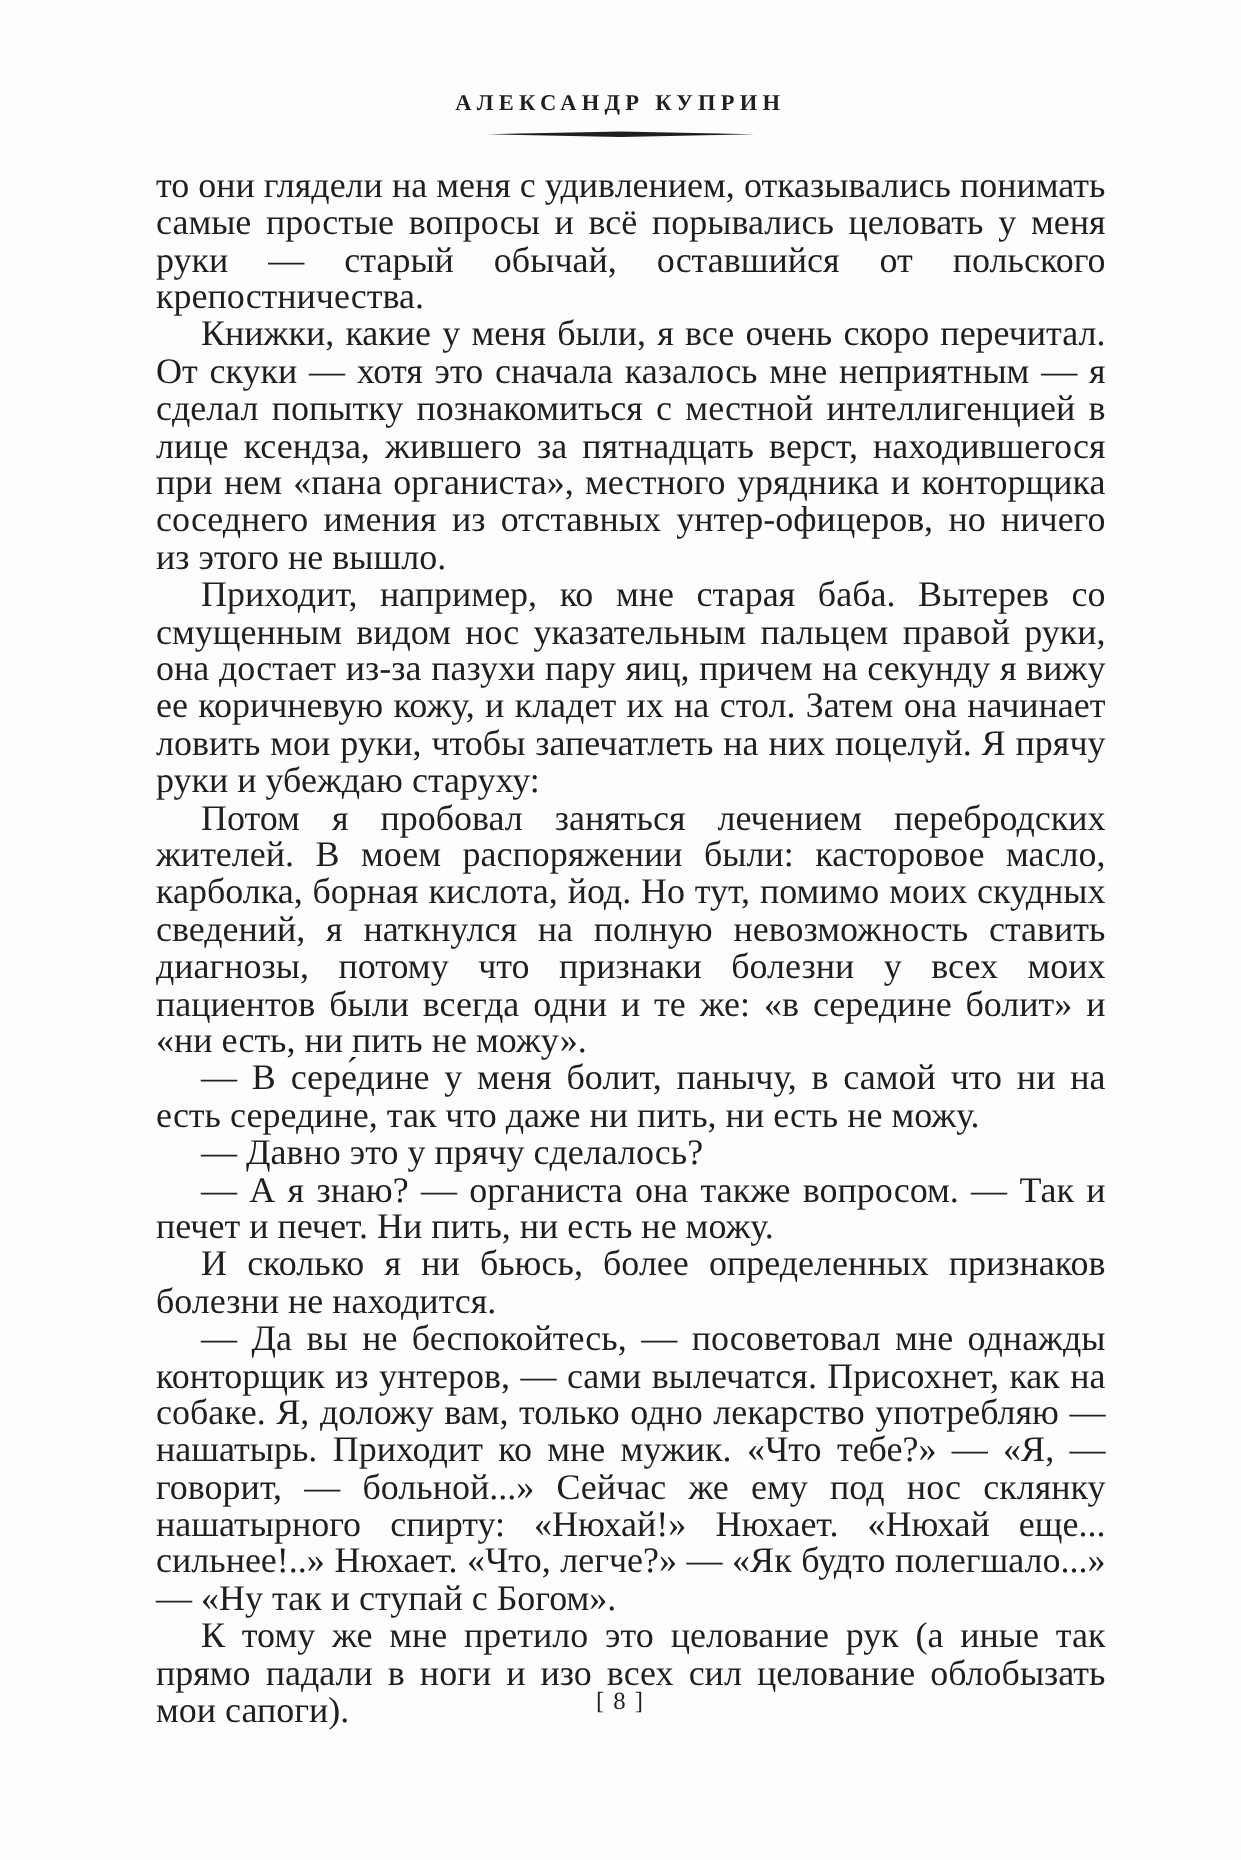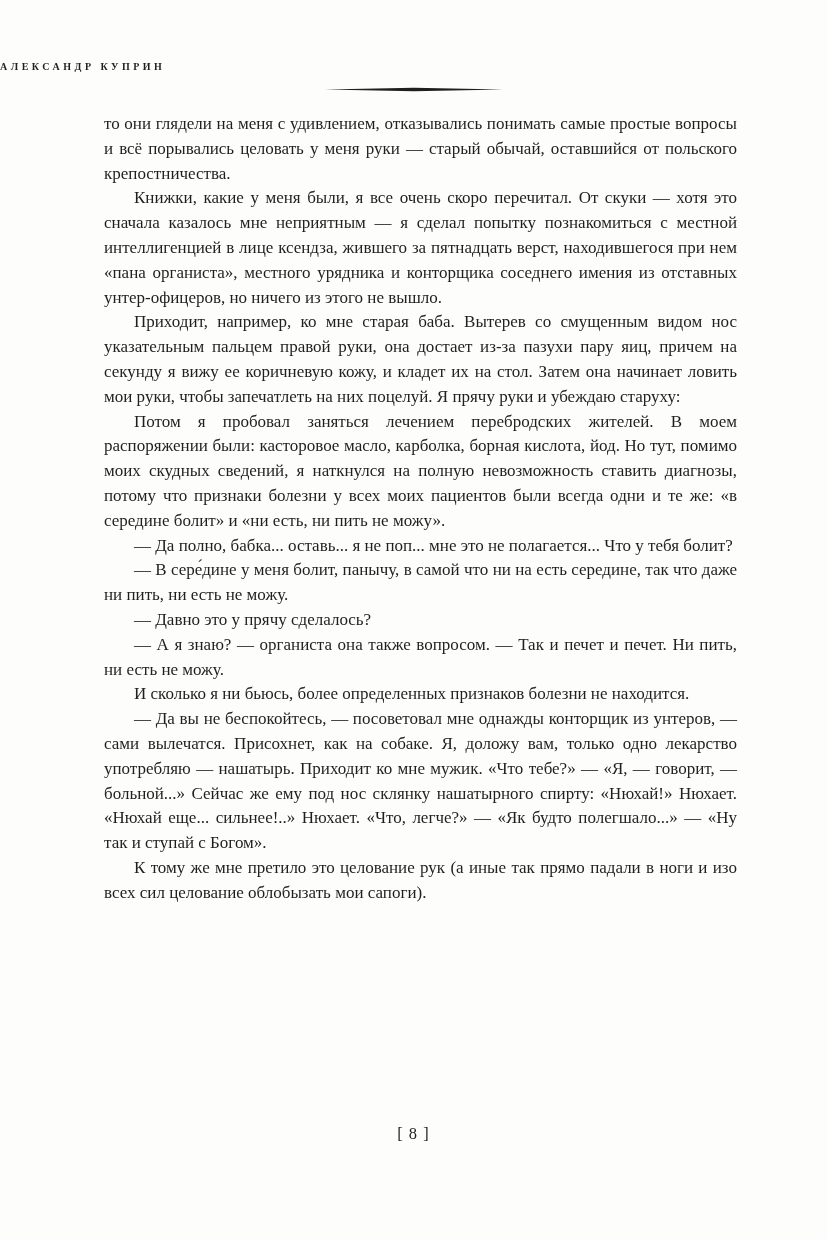--- a/index.html
+++ b/index.html
@@ -13,38 +13,39 @@
     background:var(--paper);
     margin:0 auto;
     position:relative;
     font-family:"Liberation Serif","DejaVu Serif",serif;
     color:var(--ink);
     overflow:hidden;
   }
   .running-head{
     position:absolute;
     top:61px;left:0;right:0;
-    font-size:10px;
+    text-align:center;
+    font-size:15px;
     font-weight:bold;
     letter-spacing:3.5px;
     color:var(--ink);
   }
   .header-rule{
     position:absolute;
     top:87px;left:50%;
     transform:translateX(-50%);
     line-height:0;
     color:var(--ink);
   }
   .body-text{
     position:absolute;
     top:112px;
     left:104px;
     width:633px;
-    font-size:17px;
+    font-size:24px;
     line-height:24.8px;
     text-align:justify;
     color:var(--ink);
   }
   .body-text p{
     margin:0;
     padding:0;
     text-indent:30px;
   }
   .body-text p.no-indent{
@@ -70,21 +71,20 @@
     <svg width="178" height="5" viewBox="0 0 178 5" aria-hidden="true">
       <polygon points="0,2.5 89,0.7 178,2.5 89,4.3" fill="currentColor"></polygon>
     </svg>
   </div>
 
   <div class="body-text" id="body-text">
       <p class="no-indent">то они глядели на меня с удивлением, отказывались понимать самые простые вопросы и всё порывались целовать у меня руки — старый обычай, оставшийся от польского крепостничества.</p>
       <p>Книжки, какие у меня были, я все очень скоро перечитал. От скуки — хотя это сначала казалось мне неприятным — я сделал попытку познакомиться с местной интеллигенцией в лице ксендза, жившего за пятнадцать верст, находившегося при нем «пана органиста», местного урядника и конторщика соседнего имения из отставных унтер-офицеров, но ничего из этого не вышло.</p>
       <p>Приходит, например, ко мне старая баба. Вытерев со смущенным видом нос указательным пальцем правой руки, она достает из-за пазухи пару яиц, причем на секунду я вижу ее коричневую кожу, и кладет их на стол. Затем она начинает ловить мои руки, чтобы запечатлеть на них поцелуй. Я прячу руки и убеждаю старуху:</p>
       <p>Потом я пробовал заняться лечением перебродских жителей. В моем распоряжении были: касторовое масло, карболка, борная кислота, йод. Но тут, помимо моих скудных сведений, я наткнулся на полную невозможность ставить диагнозы, потому что признаки болезни у всех моих пациентов были всегда одни и те же: «в середине болит» и «ни есть, ни пить не можу».</p>
-      <p>— Да полно, бабка... оставь... я не поп... мне это не полагается... Что у тебя болит?</p>
       <p>— В сере́дине у меня болит, панычу, в самой что ни на есть середине, так что даже ни пить, ни есть не можу.</p>
       <p>— Давно это у прячу сделалось?</p>
       <p>— А я знаю? — органиста она также вопросом. — Так и печет и печет. Ни пить, ни есть не можу.</p>
       <p>И сколько я ни бьюсь, более определенных признаков болезни не находится.</p>
       <p>— Да вы не беспокойтесь, — посоветовал мне однажды конторщик из унтеров, — сами вылечатся. Присохнет, как на собаке. Я, доложу вам, только одно лекарство употребляю — нашатырь. Приходит ко мне мужик. «Что тебе?» — «Я, — говорит, — больной...» Сейчас же ему под нос склянку нашатырного спирту: «Нюхай!» Нюхает. «Нюхай еще... сильнее!..» Нюхает. «Что, легче?» — «Як будто полегшало...» — «Ну так и ступай с Богом».</p>
       <p>К тому же мне претило это целование рук (а иные так прямо падали в ноги и изо всех сил целование облобызать мои сапоги).</p>
     </div>
 
   <div class="folio">[ 8 ]</div>
 

